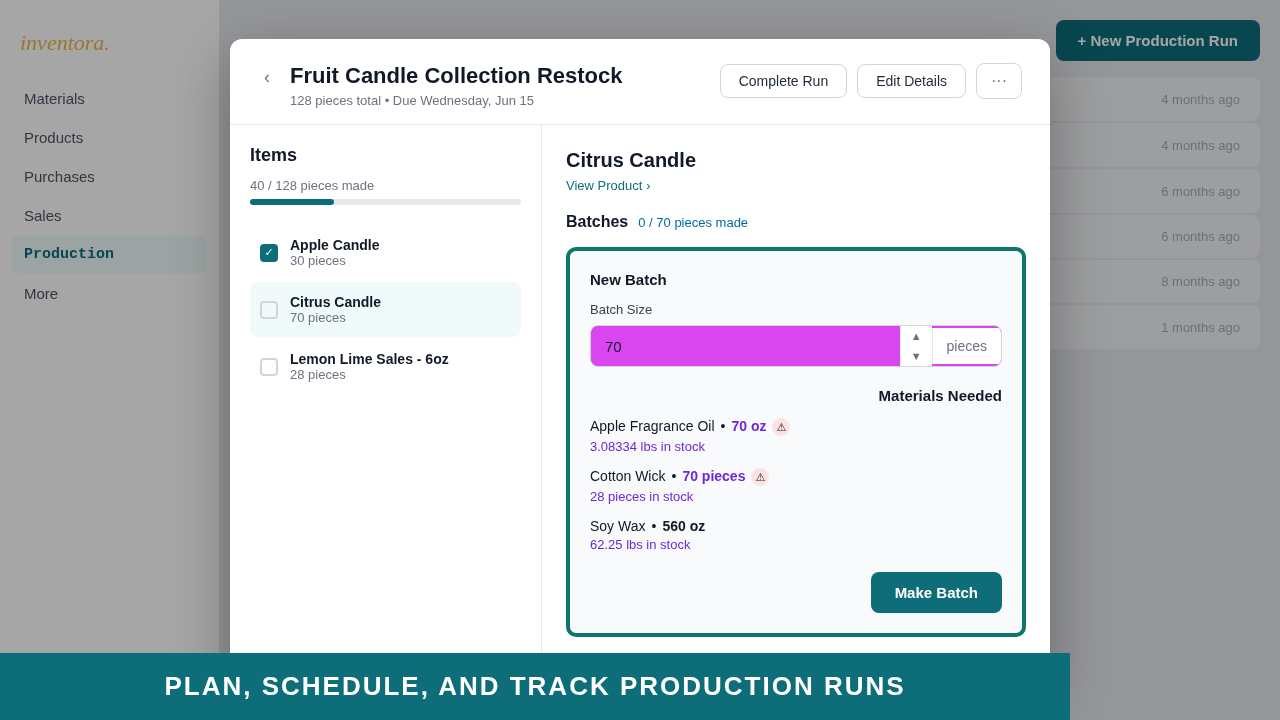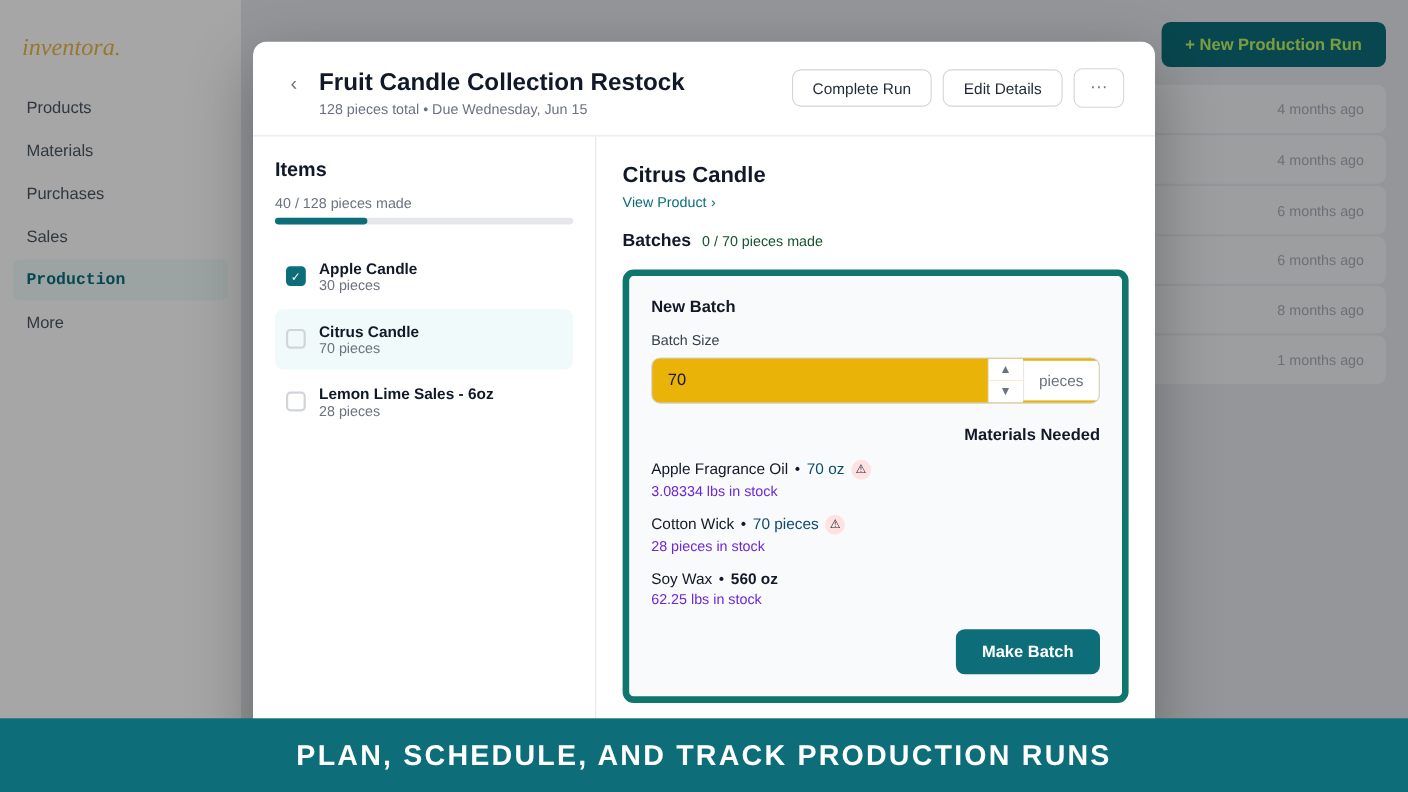--- a/index.html
+++ b/index.html
@@ -34,21 +34,21 @@
     .main-content {
       flex: 1; padding: 20px; position: relative;
       background: #e5e7eb;
     }
 
     
     .top-bar {
       display: flex; justify-content: flex-end; margin-bottom: 16px;
     }
     .new-run-btn {
-      background: #0d6e7a; color: #bef264; border: none; border-radius: 8px;
+      background: #0d6e7a; color: #ffffff; border: none; border-radius: 8px;
       padding: 12px 22px; font-size: 15px; font-weight: 600; cursor: pointer;
       display: flex; align-items: center; gap: 8px; margin-left: 15px;
     }
 
     
     .bg-list {
       display: flex; flex-direction: column; gap: 2px;
       opacity: 0.5;
     }
     .bg-list-item {
@@ -134,91 +134,91 @@
     .product-title { font-size: 20px; font-weight: 700; color: #111827; margin-bottom: 4px; }
     .view-product-link {
       font-size: 13px; color: #0d6e7a; cursor: pointer; display: inline-flex; align-items: center; gap: 4px;
       margin-bottom: 20px;
       text-align: right;
     }
     .batches-header {
       display: flex; align-items: center; gap: 10px; margin-bottom: 16px;
     }
     .batches-label { font-size: 16px; font-weight: 600; color: #111827; }
-    .batches-progress { font-size: 13px; color: #14532d; }
+    .batches-progress { font-size: 13px; color: #0369a1; }
 
     
     .new-batch-card {
-      background: #f9fafb; border: 6px solid #0f766e; border-radius: 10px;
+      background: #f9fafb; border: 4px solid #0f766e; border-radius: 10px;
       padding: 20px; margin-bottom: 20px;
     }
     .new-batch-title { font-size: 15px; font-weight: 700; color: #111827; margin-bottom: 14px; }
     .batch-size-label { font-size: 13px; color: #374151; margin-bottom: 8px; font-weight: 500; }
     .batch-size-input-row {
       display: flex; align-items: center; gap: 0;
-      border: 1.5px solid #d1d5db; border-radius: 8px; background: #eab308;
+      border: 1.5px solid #d1d5db; border-radius: 8px; background: #d946ef;
       overflow: hidden; margin-bottom: 20px;
     }
     .batch-size-input {
       flex: 1; border: none; padding: 10px 14px; font-size: 15px; color: #111827;
       outline: none; background: transparent;
     }
     .batch-size-unit { padding: 10px 14px; font-size: 14px; color: #6b7280; background: #fff; border-left: 1px solid #e5e7eb; }
     .batch-size-stepper {
       display: flex; flex-direction: column; border-left: 1px solid #e5e7eb;
     }
     .stepper-btn { border: none; background: #fff; cursor: pointer; padding: 4px 10px; font-size: 11px; color: #6b7280; }
 
     
     .materials-title { font-size: 15px; font-weight: 700; color: #111827; margin-bottom: 14px; text-align: right; }
     .material-row { margin-bottom: 14px; }
     .material-name {
       font-size: 14px; color: #111827; font-weight: 500;
       display: flex; gap: 6px; margin-bottom: 3px;
     }
-    .material-amount { color: #0c4a6e; font-weight: 400; }
+    .material-amount { color: #6d28d9; font-weight: 700; }
     .material-warning {
       display: inline-flex; align-items: center; justify-content: center;
       width: 18px; height: 18px; background: #fee2e2; border-radius: 50%;
       font-size: 11px;
     }
     .material-stock { font-size: 13px; color: #6d28d9; }
 
     
     .make-batch-row { display: flex; justify-content: flex-end; margin-top: 20px; }
     .make-batch-btn {
       background: #0d6e7a; color: #fff; border: none; border-radius: 8px;
       padding: 12px 24px; font-size: 15px; font-weight: 600; cursor: pointer;
     }
 
     
     .bottom-banner {
-      position: absolute; bottom: 0; left: 0; width: 1280px;
+      position: absolute; bottom: 0; left: 0; width: 1070px;
       background: #0d6e7a; color: #fff;
       text-align: center; padding: 18px;
       font-size: 26px; font-weight: 900; letter-spacing: 2px;
       text-transform: uppercase;
       z-index: 20;
     }
   </style>
 </head>
 <body>
 
 <div class="app-bg">
 
   <div class="sidebar">
     <div class="sidebar-logo">
       <span>inventora.</span>
     </div>
     <nav class="sidebar-nav">
       <div class="sidebar-item">
+        <span>Materials</span>
+      </div>
+      <div class="sidebar-item">
         <span>Products</span>
-      </div>
-      <div class="sidebar-item">
-        <span>Materials</span>
       </div>
       <div class="sidebar-item">
         <span>Purchases</span>
       </div>
       <div class="sidebar-item">
         <span>Sales</span>
       </div>
       <div class="sidebar-item active">
         <span>Production</span>
       </div>

